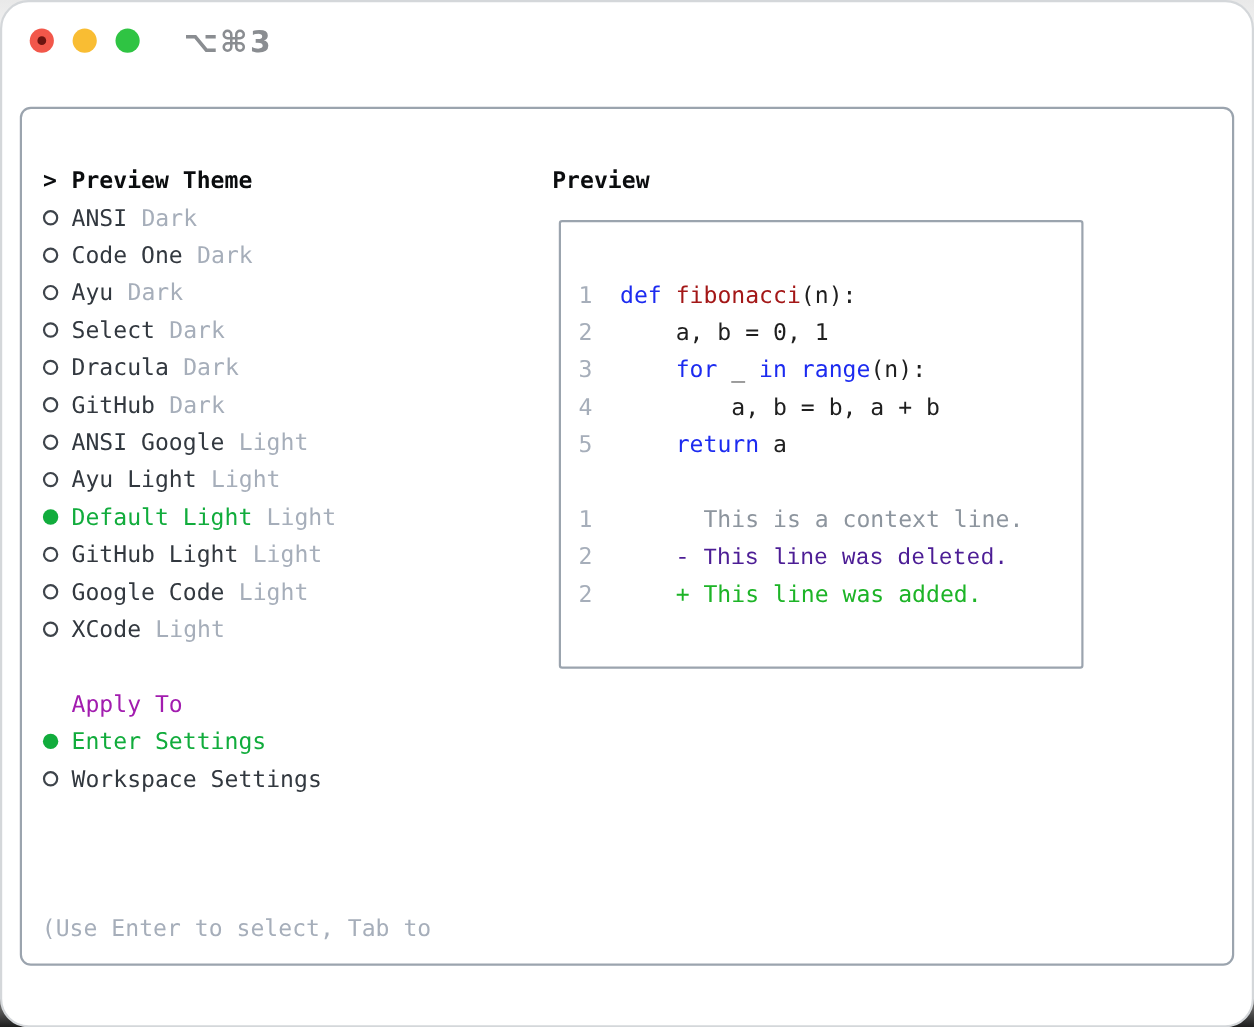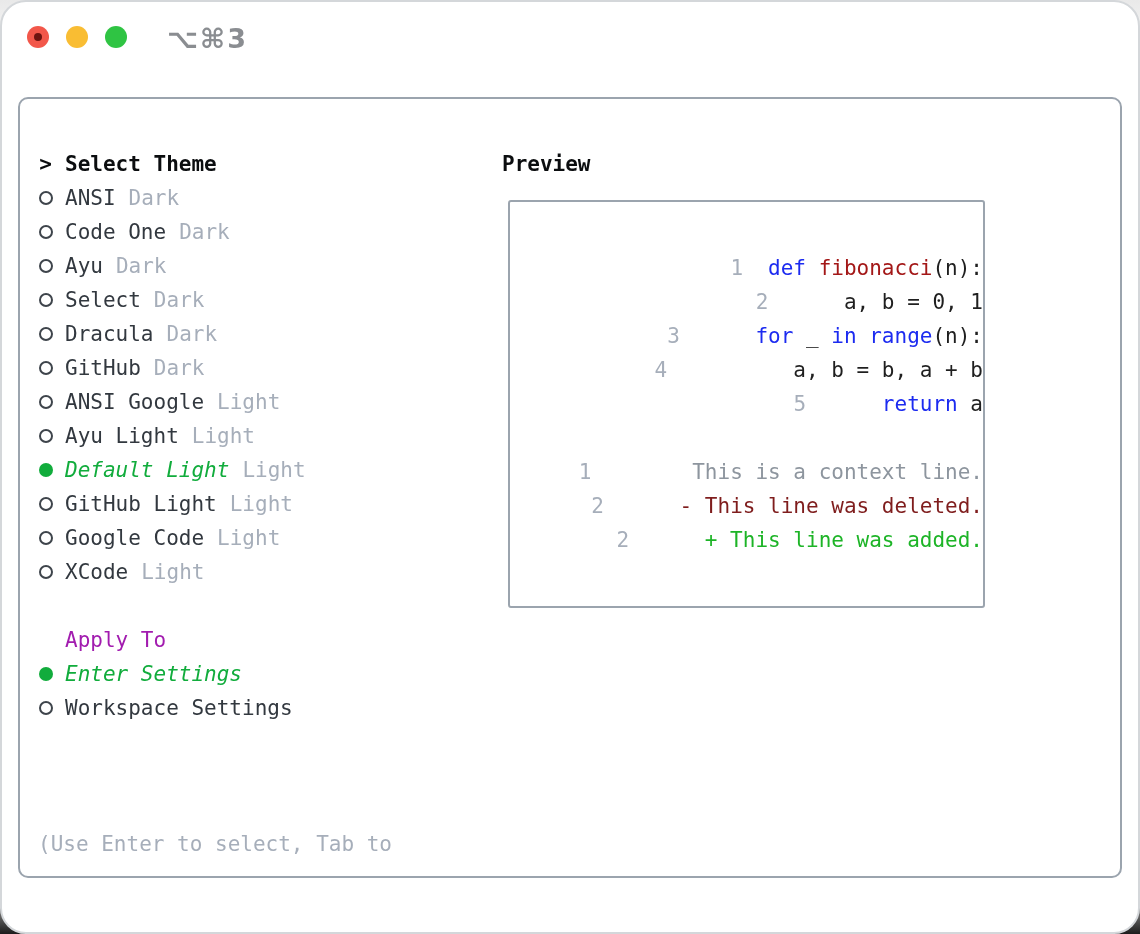--- a/index.html
+++ b/index.html
@@ -32,36 +32,36 @@
   .left-col{width:446px;padding:48px 0 0 18px;box-sizing:border-box;}
   .right-col{flex:1;padding:48px 0 16px 36px;box-sizing:border-box;}
   .row{height:34px;display:flex;align-items:center;font-size:21px;white-space:pre;}
   .bullet-col{width:15px;margin-right:12px;display:flex;justify-content:center;align-items:center;flex:none;}
   .ring{width:14px;height:14px;border-radius:50%;border:2px solid #3e444b;box-sizing:border-box;}
   .ring.filled{background:#11ac3c;border:none;}
   .prompt{width:15px;margin-right:12px;text-align:center;font-weight:700;color:#0b0d0f;flex:none;}
   .heading{font-weight:700;color:#0b0d0f;}
   .subheading{color:#a21caf;}
   .item-name{color:#32383f;text-align:center;}
-  .item-name.sel{color:#11ac3c;font-style:italic;}
+  .item-name.sel{color:#11ac3c;}
   .variant{color:#a6aeba;margin-left:13px;}
   .spacer{height:34px;}
   .help{margin-top:34px;color:#a6aeba;font-size:21px;line-height:34px;white-space:pre;}
   
   .preview-box{
     margin-top:19px;margin-left:6px;width:477px;height:408px;box-sizing:border-box;
-    border:2px solid #9ba4ae;border-radius:3px;padding:49px 0 0 16px;overflow:hidden;text-align:right;
+    border:2px solid #9ba4ae;border-radius:3px;padding:49px 0 0 16px;overflow:hidden;
   }
   .code-row{height:34px;line-height:34px;font-size:21px;white-space:pre;}
   .lineno{color:#a6aeba;margin-right:25px;}
   .kw{color:#1c2bf0;}
   .fn{color:#a31717;}
   .pl{color:#1f1f1f;}
   .ctx{color:#8d959e;}
-  .del{color:#7f1d1d;}
+  .del{color:#4c1d95;font-family:Liberation Mono, monospace;}
   .add{color:#1db427;}
   .blank{height:34px;}
 </style>
 </head>
 <body>
 
 <div class="window">
   <div class="titlebar">
     <div class="lights">
       <span class="light red">
@@ -70,21 +70,21 @@
       <span class="light yellow"></span>
       <span class="light green"></span>
     </div>
     <span class="shortcut">⌥⌘3</span>
   </div>
 
   <div class="panel">
     <div class="left-col">
       <div class="row">
         <span class="prompt">&gt;</span>
-        <span class="heading">Select Theme</span>
+        <span class="heading">Preview Theme</span>
       </div>
       <div id="theme-list">
           <div class="row"><span class="bullet-col"><span class="ring"></span></span><span class="item-name">ANSI</span><span class="variant">Dark</span></div>
           <div class="row"><span class="bullet-col"><span class="ring"></span></span><span class="item-name">Code One</span><span class="variant">Dark</span></div>
           <div class="row"><span class="bullet-col"><span class="ring"></span></span><span class="item-name">Ayu</span><span class="variant">Dark</span></div>
           <div class="row"><span class="bullet-col"><span class="ring"></span></span><span class="item-name">Select</span><span class="variant">Dark</span></div>
           <div class="row"><span class="bullet-col"><span class="ring"></span></span><span class="item-name">Dracula</span><span class="variant">Dark</span></div>
           <div class="row"><span class="bullet-col"><span class="ring"></span></span><span class="item-name">GitHub</span><span class="variant">Dark</span></div>
           <div class="row"><span class="bullet-col"><span class="ring"></span></span><span class="item-name">ANSI Google</span><span class="variant">Light</span></div>
           <div class="row"><span class="bullet-col"><span class="ring"></span></span><span class="item-name">Ayu Light</span><span class="variant">Light</span></div>

